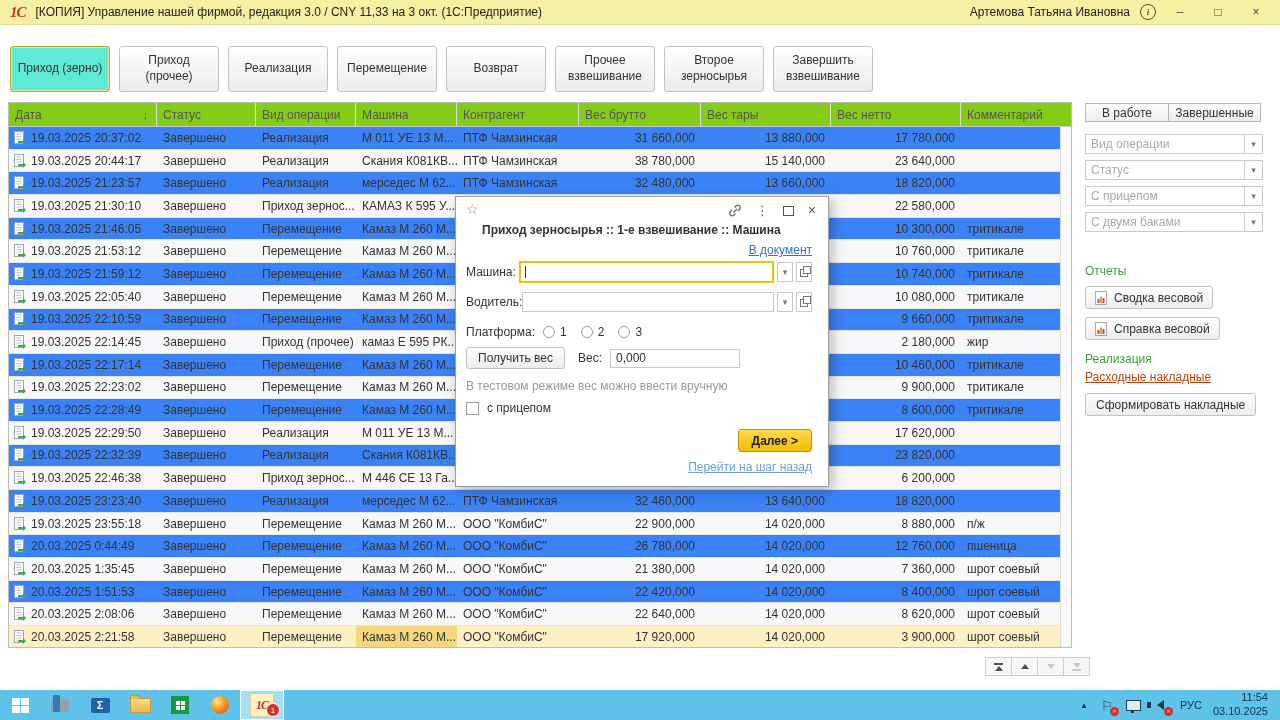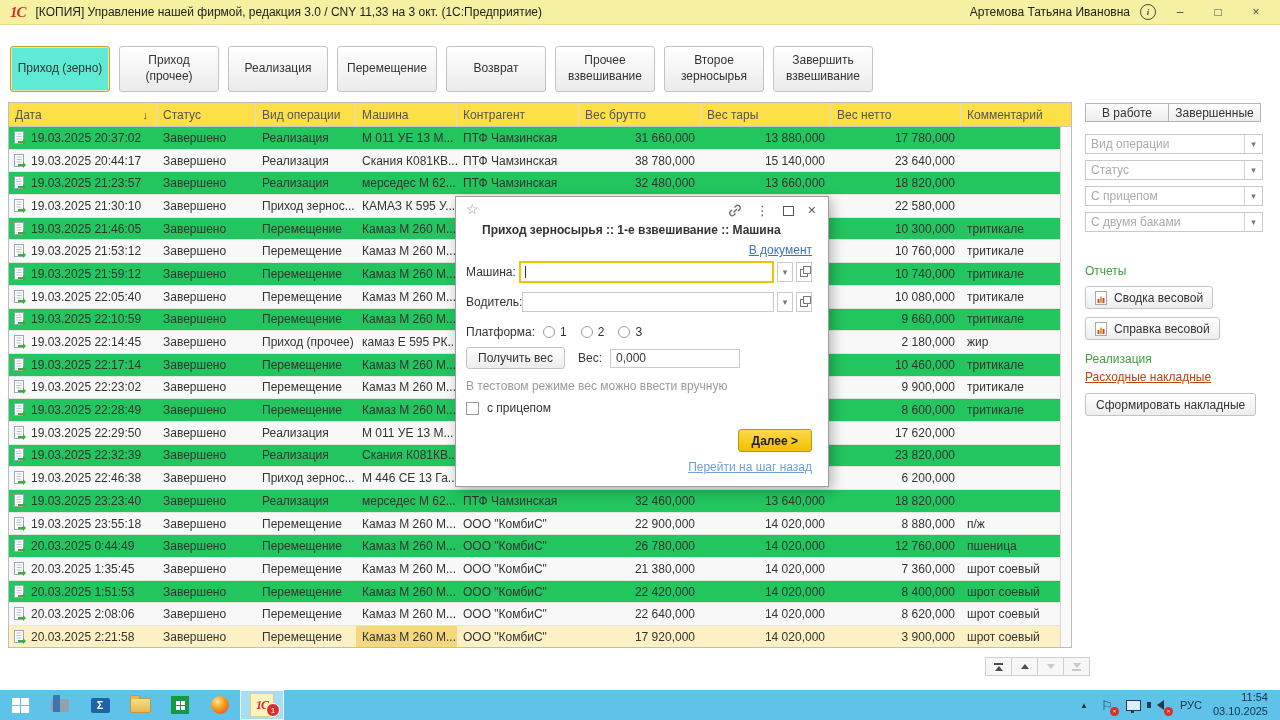--- a/index.html
+++ b/index.html
@@ -24,28 +24,28 @@
   .toolbar{position:absolute;left:10px;top:46px;display:flex;gap:9px;}
   .tbtn{width:100px;height:46px;font-family:inherit;font-size:12px;color:#333;
         background:linear-gradient(#ffffff,#ebebeb);border:1px solid #c3c3c3;border-radius:3px;
         line-height:1.3;padding:3px 4px;white-space:normal;}
   .tbtn.active{border:1px solid #c9a227;box-shadow:inset 0 0 0 1px #eedfa6;background:#5eead4;}
 
   
   .table{position:absolute;left:8px;top:102px;width:1064px;height:546px;border:1px solid #bdbdbd;
          background:#fff;box-sizing:border-box;}
   .thead{display:grid;grid-template-columns:148px 99px 100px 101px 122px 122px 130px 130px 1fr;
-         height:24px;background:#fde047;border-bottom:1px solid #c9c9c9;font-size:12px;color:#545454;box-sizing:border-box;}
+         height:24px;background:#84cc16;border-bottom:1px solid #c9c9c9;font-size:12px;color:#545454;box-sizing:border-box;}
   .th{display:flex;align-items:center;padding:0 6px;border-right:1px solid #dcdcdc;overflow:hidden;white-space:nowrap;}
   .th:last-child{border-right:none;}
   .sortarrow{margin-left:auto;font-size:11px;color:#555;padding-right:2px;}
   .tbody{position:absolute;left:0;top:24px;right:10px;bottom:0;overflow:hidden;}
   .trow{display:grid;grid-template-columns:148px 99px 100px 101px 122px 122px 130px 130px 1fr;
         height:22.7px;border-bottom:1px solid #e4e4e4;font-size:12px;color:#333;
-        align-items:center;box-sizing:border-box;background:#22c55e;}
+        align-items:center;box-sizing:border-box;background:#3b82f6;}
   .trow:nth-child(even){background:#f8f8f8;}
   .trow.selected{background:#fdf1c4;}
   .c{padding:0 6px;overflow:hidden;white-space:nowrap;text-overflow:ellipsis;height:100%;
      display:flex;align-items:center;box-sizing:border-box;}
   .c-date{gap:5px;padding-left:4px;}
   .num{justify-content:flex-end;text-align:right;}
   .trow.selected .c-vehicle{background:#f5d77c;}
   .docicon{flex:0 0 auto;}
   .vscroll{position:absolute;top:24px;right:0;bottom:0;width:10px;background:#fafafa;border-left:1px solid #d9d9d9;}
 

